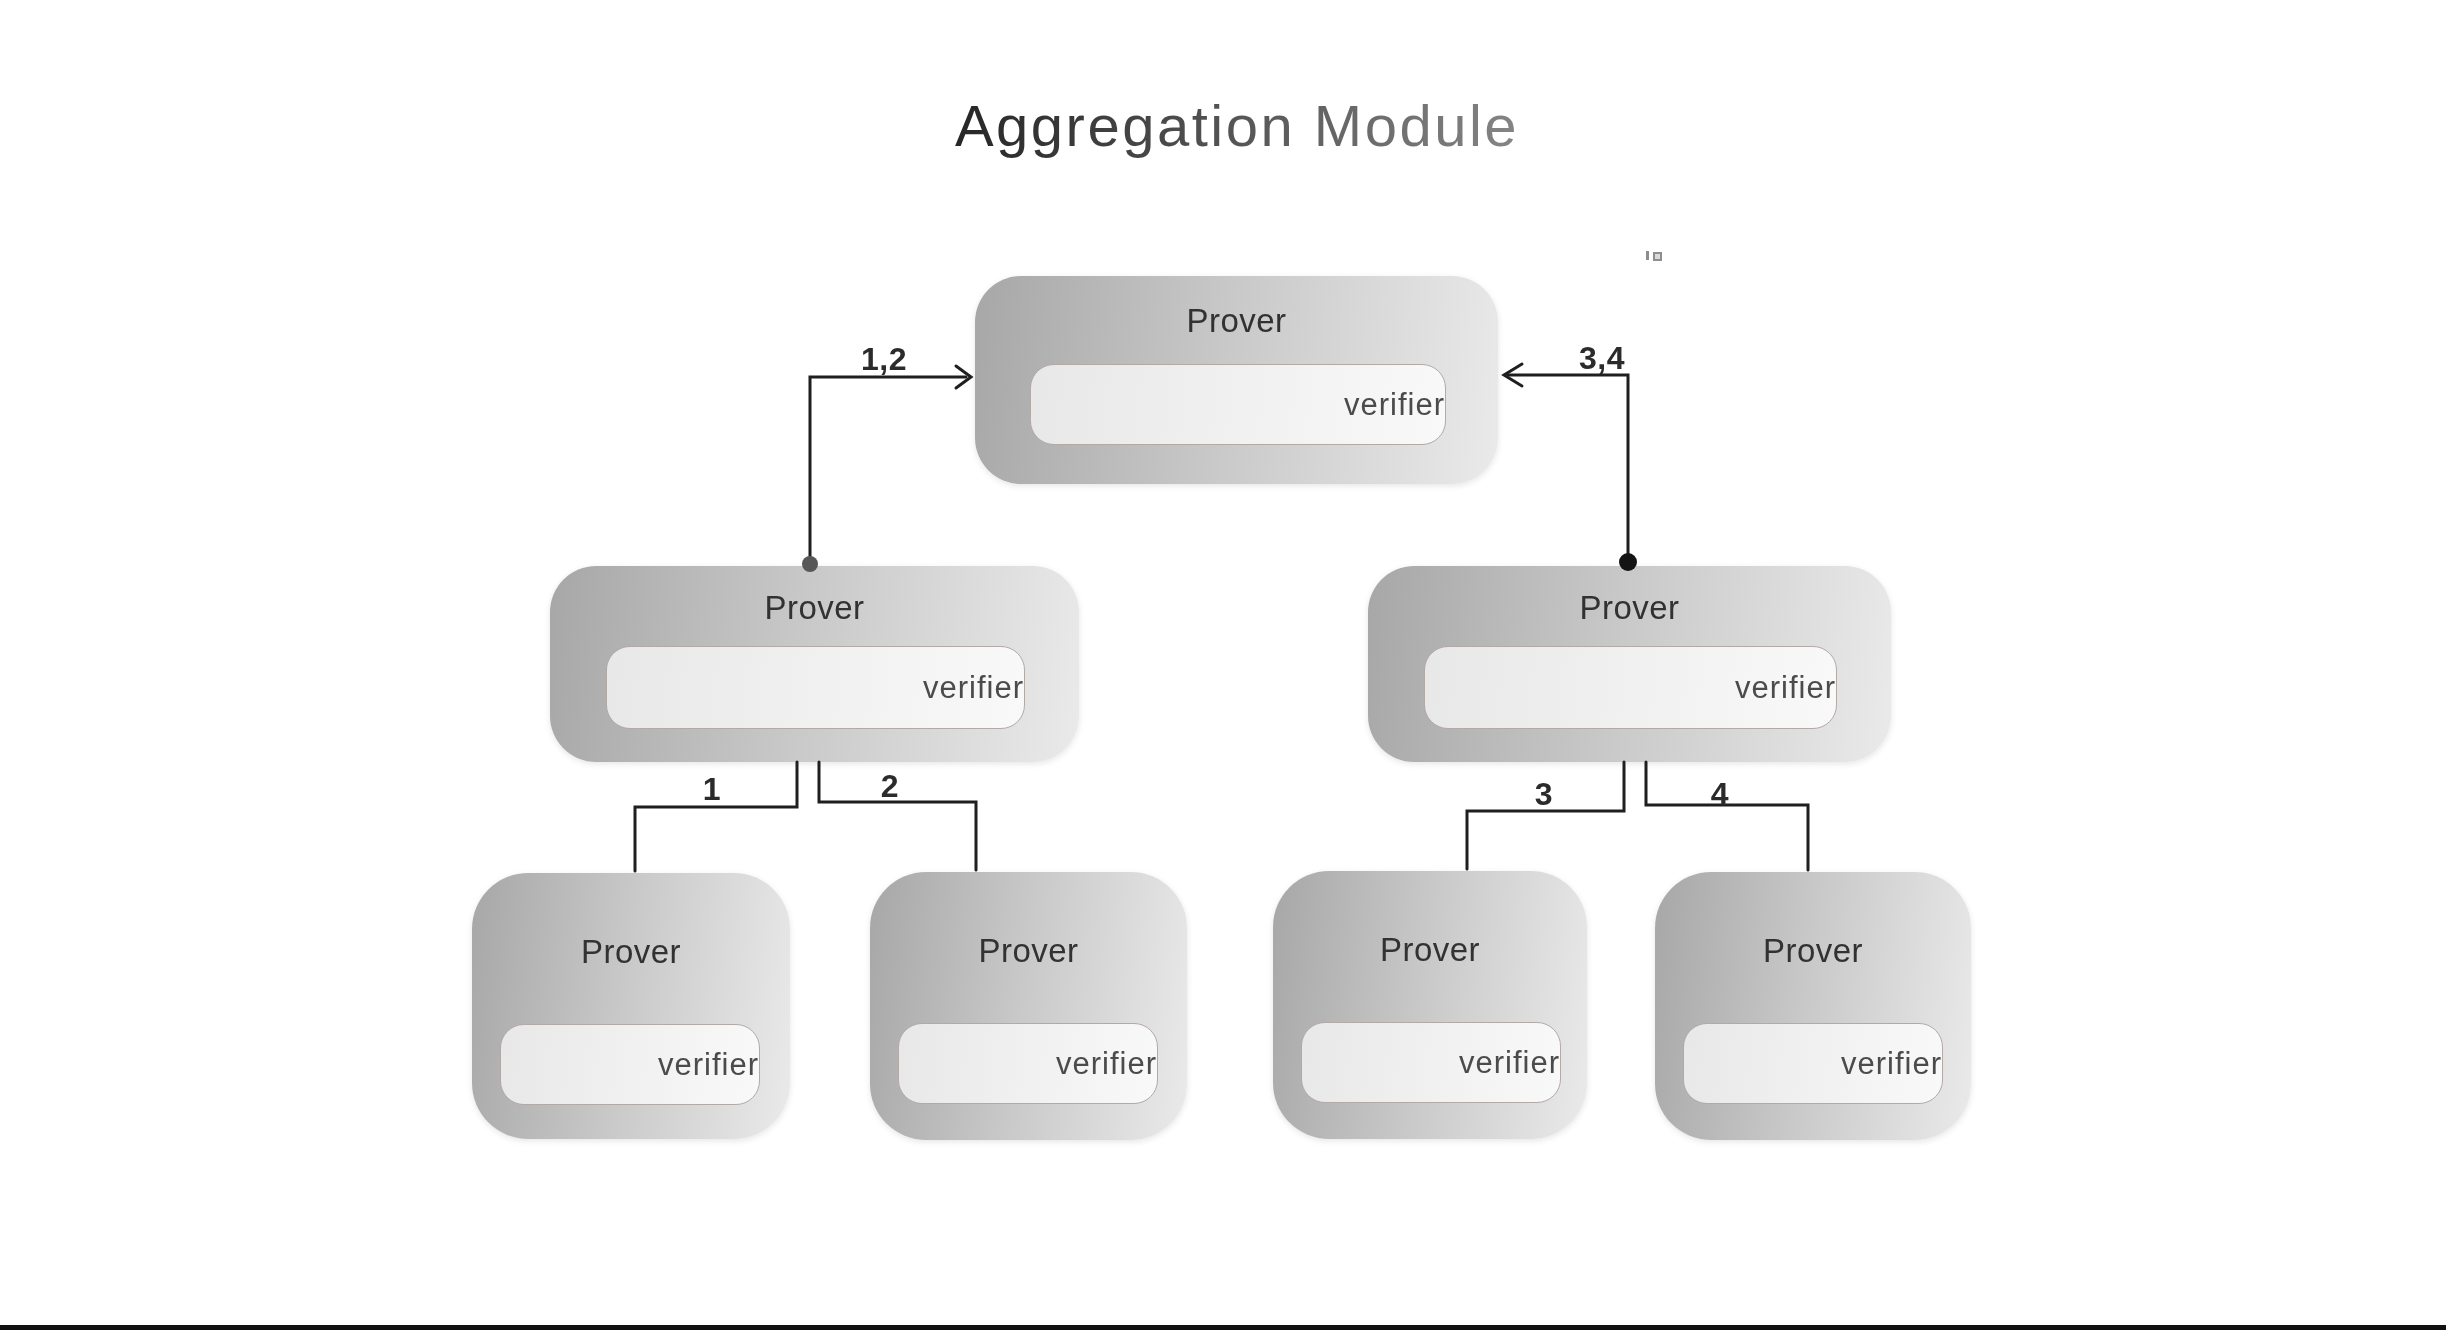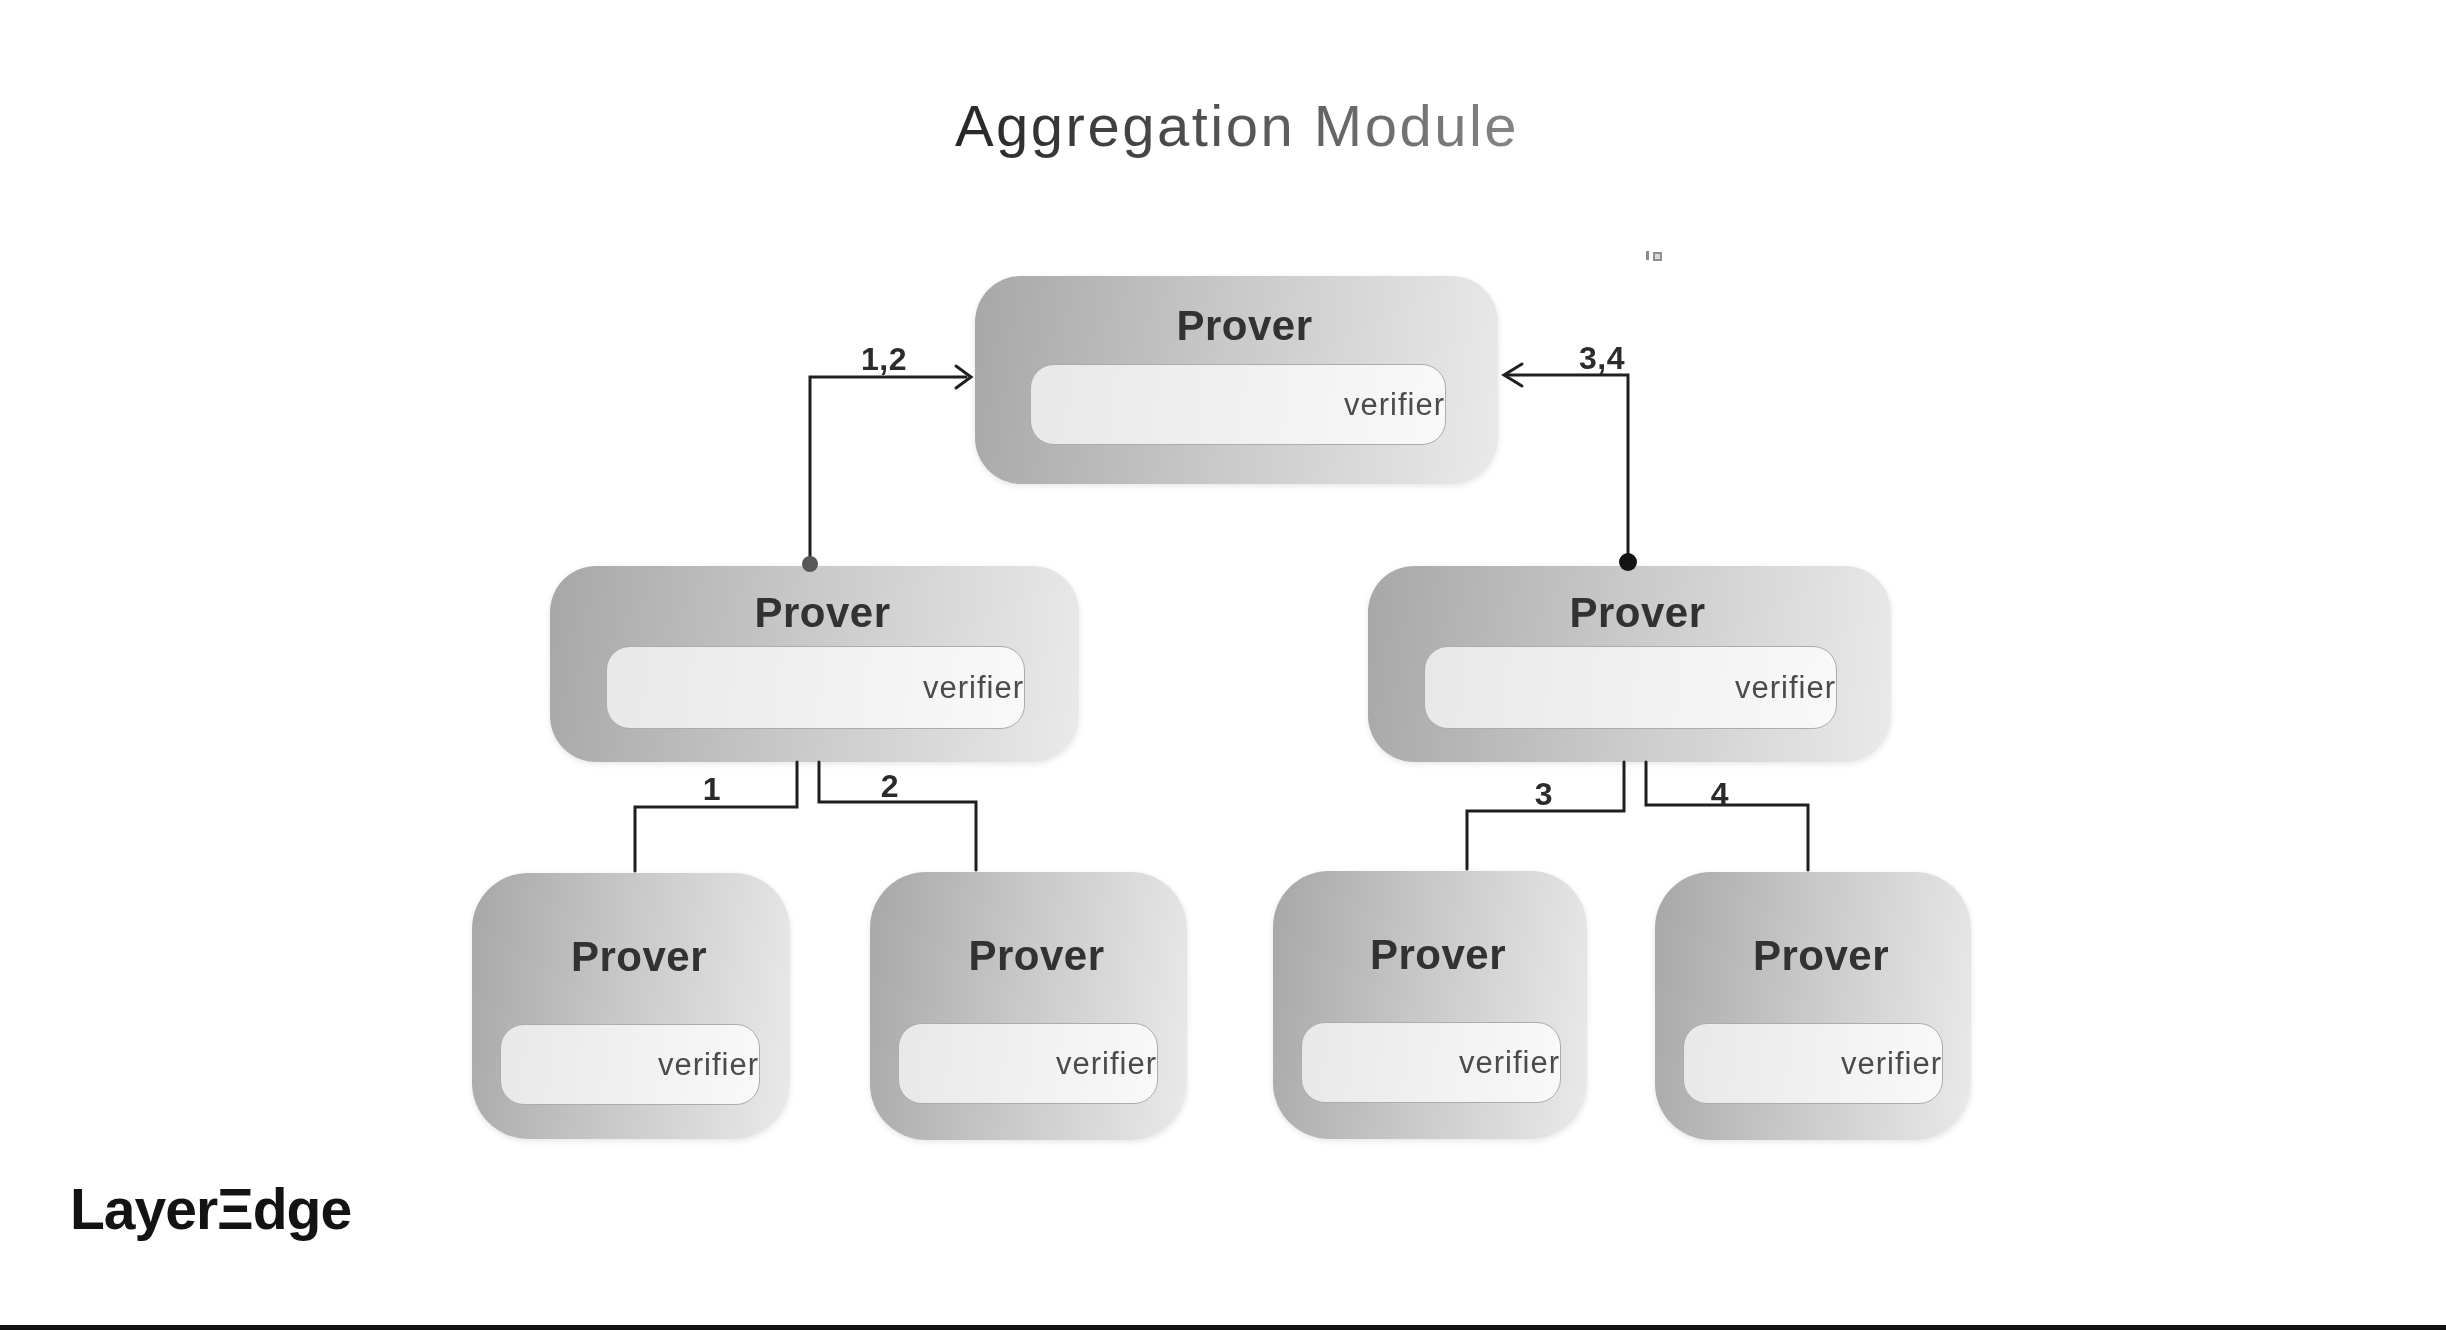--- a/index.html
+++ b/index.html
@@ -37,23 +37,22 @@
   .box-mid-l { left:550px;  top:566px; width:529px; height:196px; }
   .box-mid-r { left:1368px; top:566px; width:523px; height:196px; }
   .box-leaf1 { left:472px;  top:873px; width:318px; height:266px; }
   .box-leaf2 { left:870px;  top:872px; width:317px; height:268px; }
   .box-leaf3 { left:1273px; top:871px; width:314px; height:268px; }
   .box-leaf4 { left:1655px; top:872px; width:316px; height:268px; }
 
   .box-label {
     position:absolute; left:0; width:100%;
     text-align:center;
-    font-weight:700; font-size:42px; letter-spacing:0.5px;
+    font-weight:400; font-size:33px; letter-spacing:0.5px;
     color:#323232;
-    margin-left:8px;
   }
   .box-root  .box-label { top:26px; }
   .box-mid-l .box-label, .box-mid-r .box-label { top:23px; }
   .leaf .box-label { top:60px; }
 
   .pill {
     position:absolute;
     background:linear-gradient(97deg,#e8e8e8 0%,#f9f9f9 100%);
     border:1.5px solid #b3aaa8;
     border-radius:24px;
@@ -182,17 +181,16 @@
   <div class="edge-label lbl-e2">1</div>
   <div class="edge-label lbl-e3">2</div>
   <div class="edge-label lbl-e4">3</div>
   <div class="edge-label lbl-e5">4</div>
 
   <span class="artifact">
     <span class="tick"></span>
     <span class="sq"></span>
   </span>
 
-  <div class="logo"><span>Layer</span><span class="xi">Ξ</span><span>dge</span></div>
 
   <div class="bottom-bar"></div>
 
 </div>
 
 </body></html>

